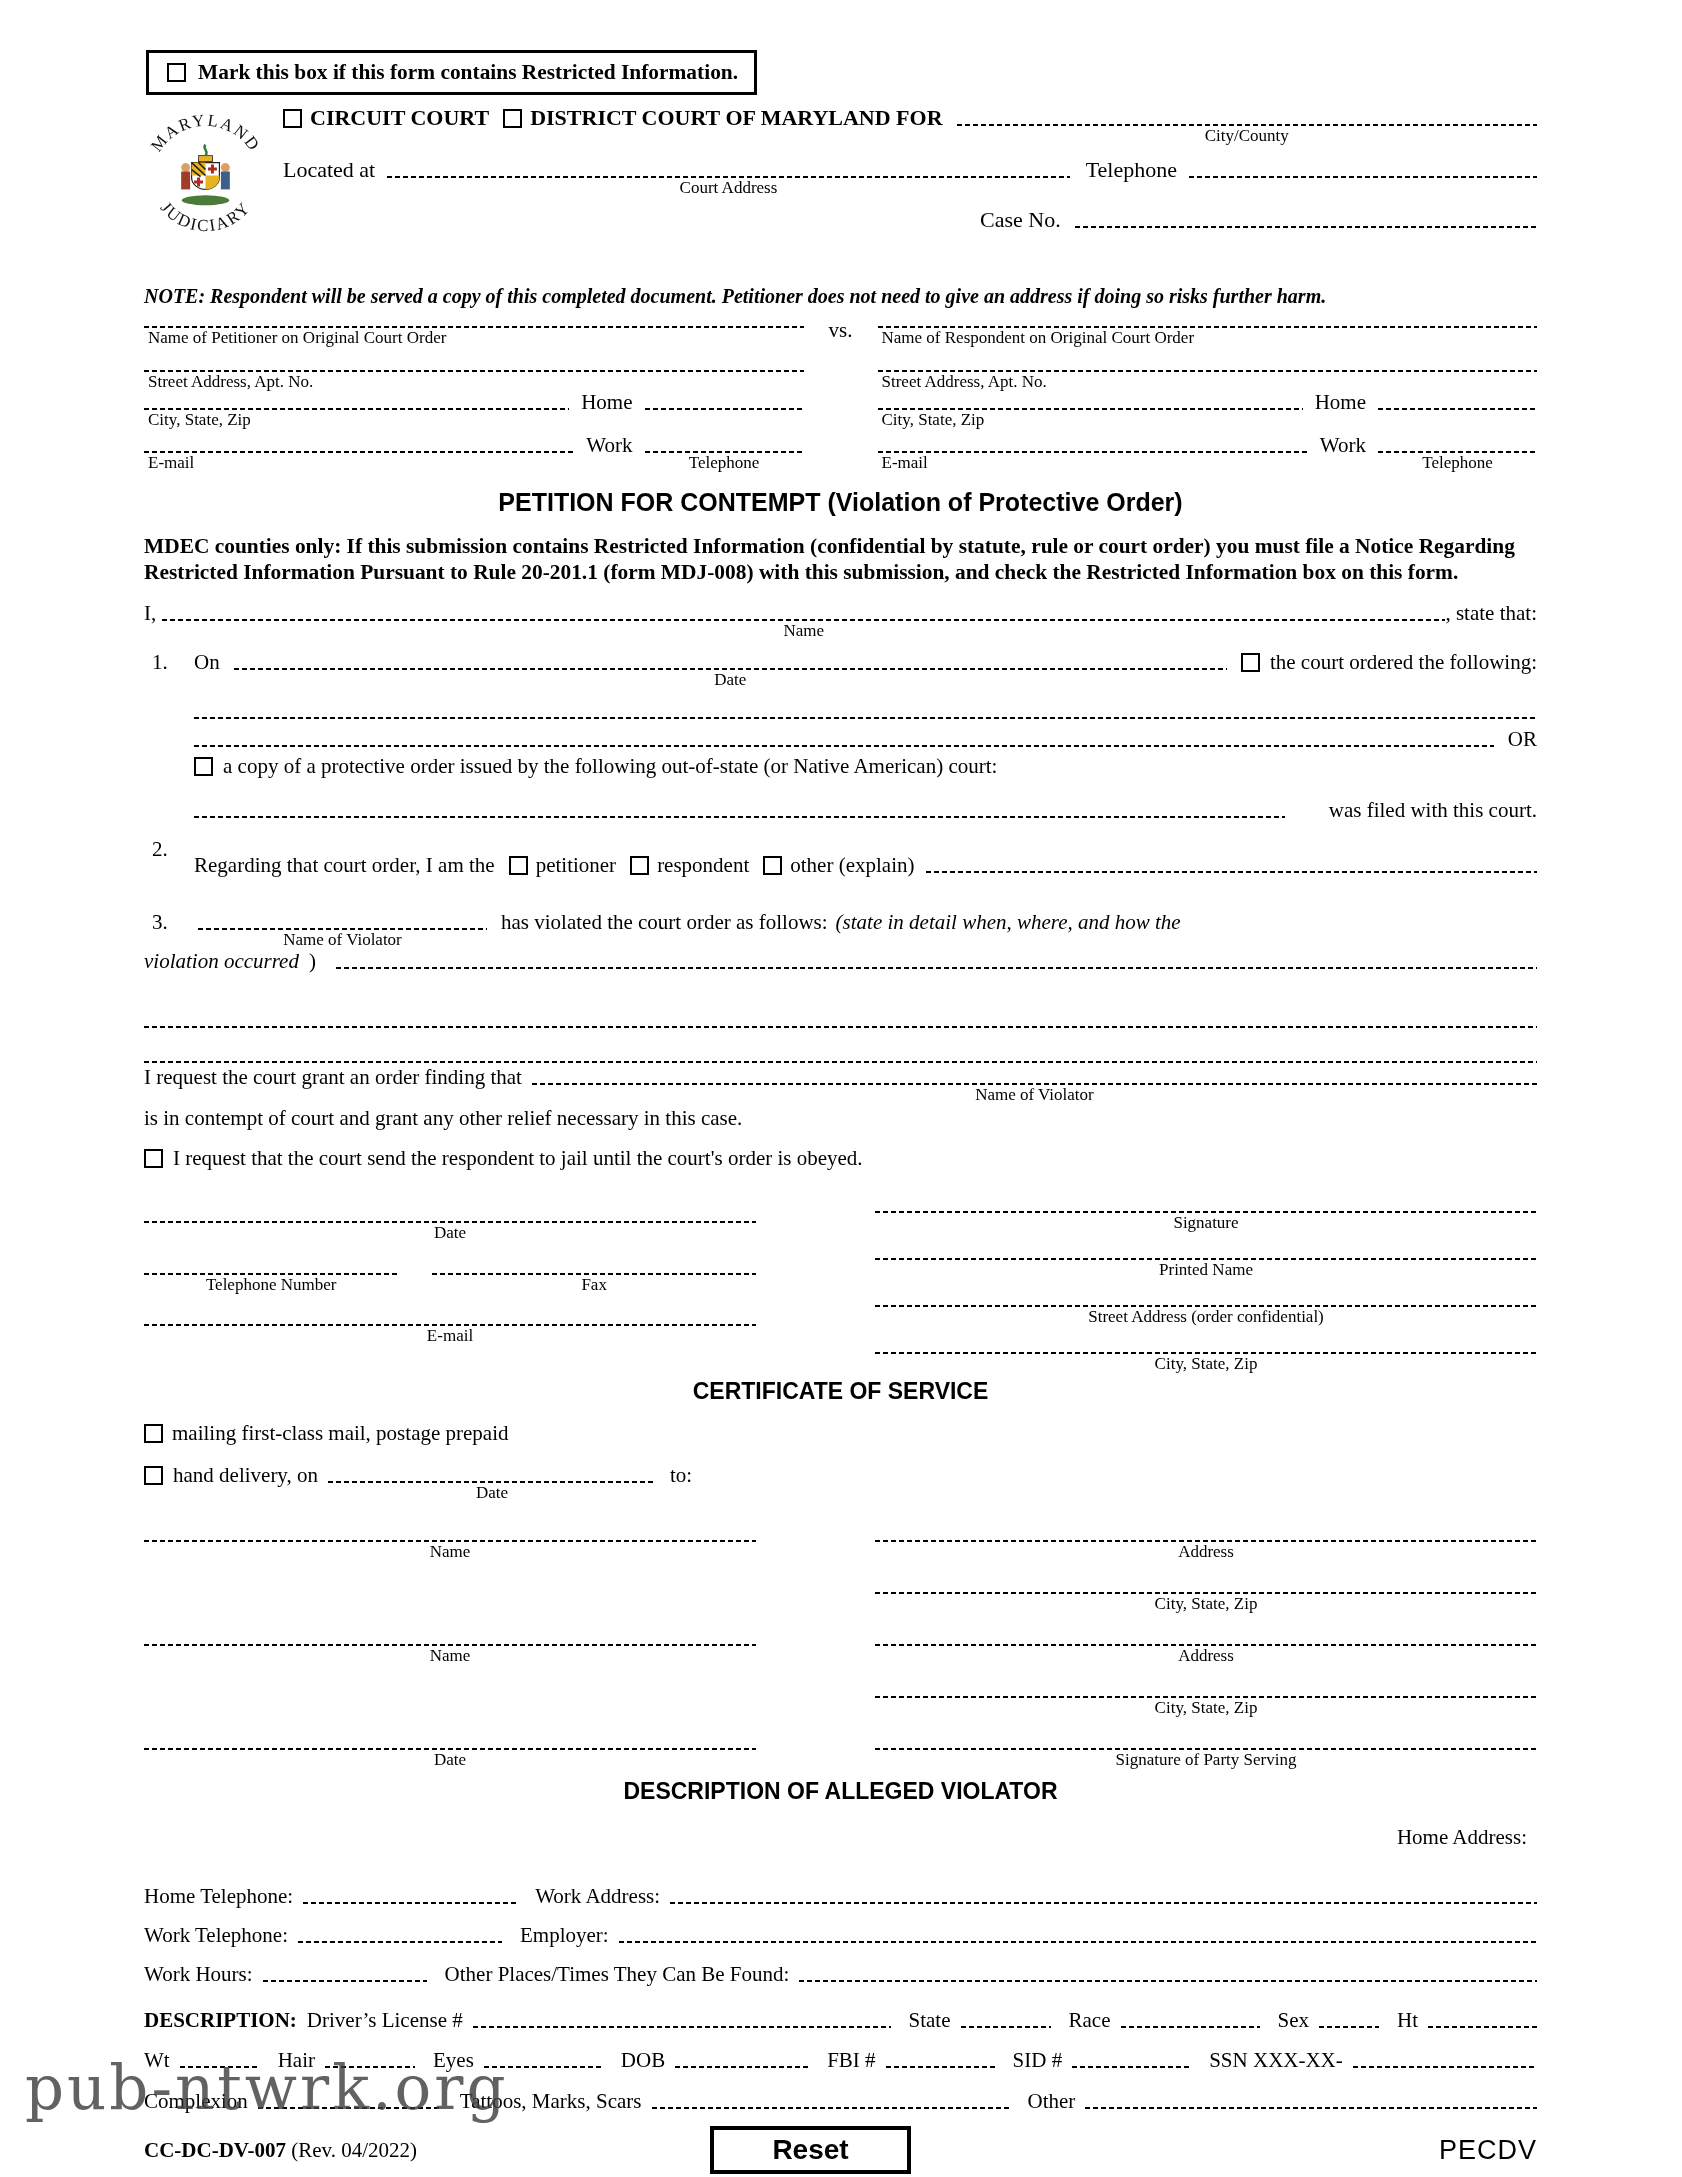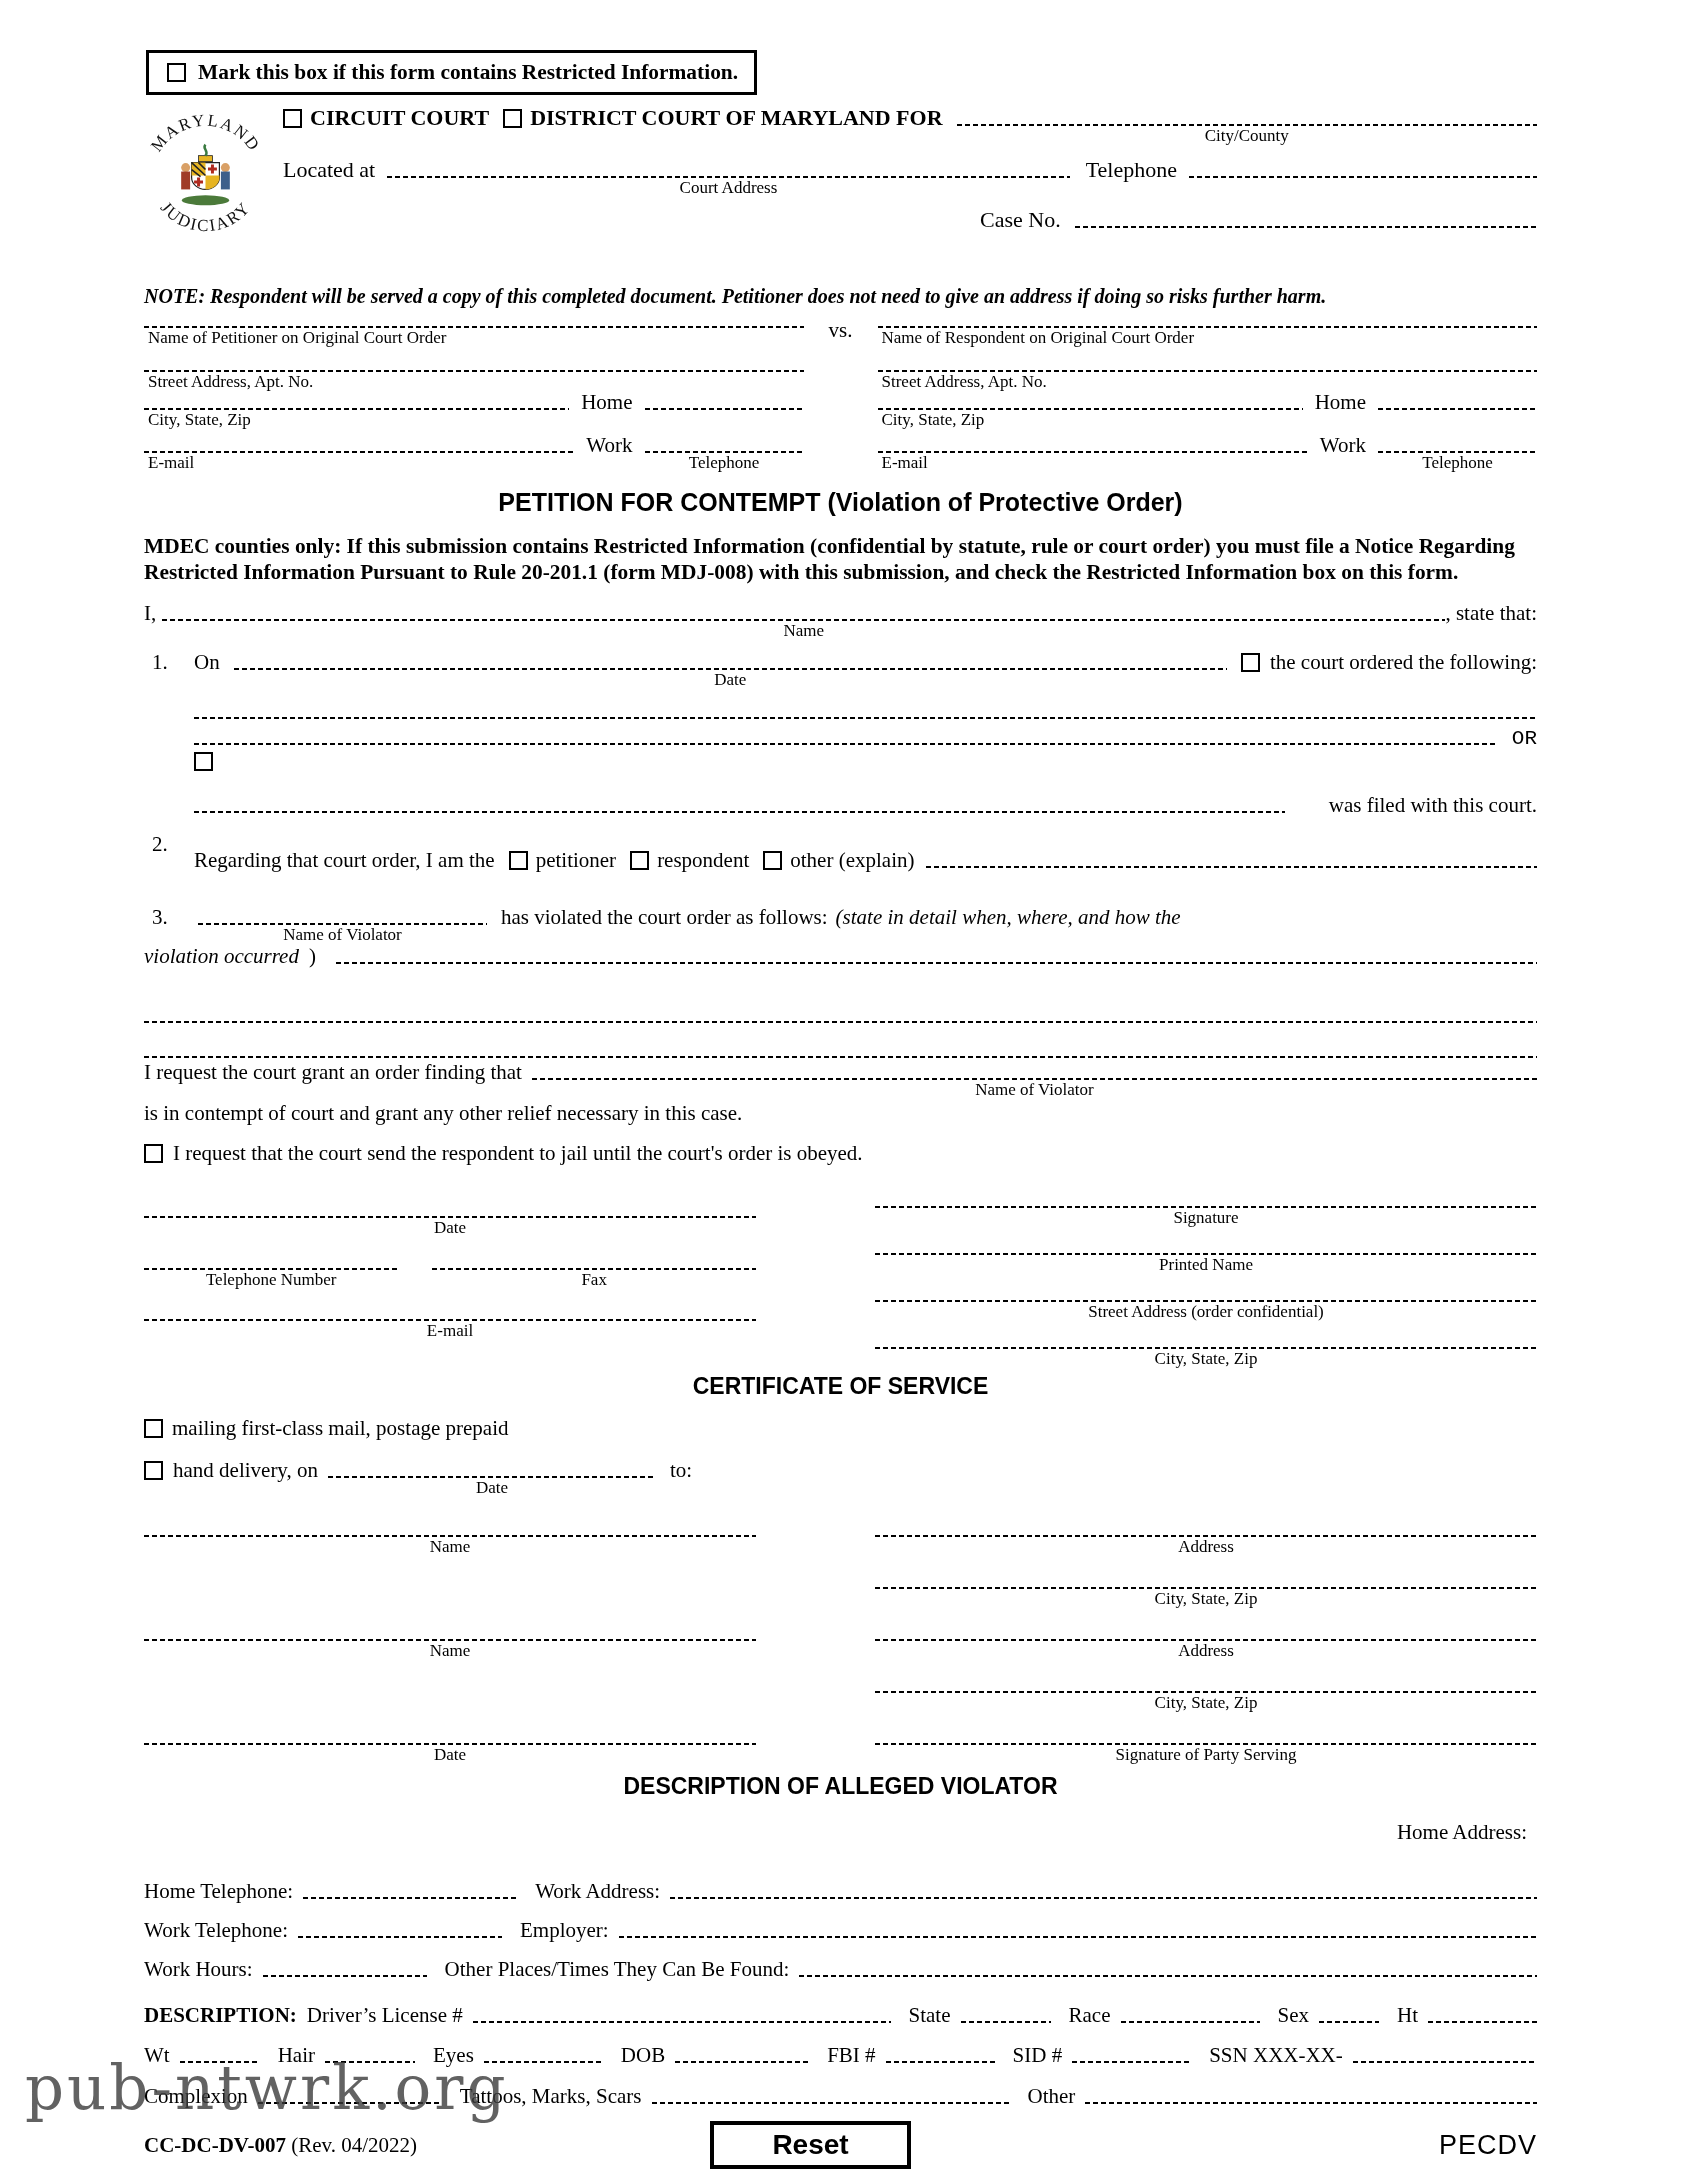--- a/index.html
+++ b/index.html
@@ -73,21 +73,21 @@
   .prowt .t { padding:0 12px; }
   .wline { width:159px; flex:none; }
 
   .main-title { margin-top:30px; text-align:center; font-weight:bold; font-size:25px; font-family:"Liberation Sans",sans-serif; }
   .mdec { margin-top:16px; font-weight:bold; font-size:21.4px; line-height:1.22; }
 
   .istmt { margin-top:16px; }
   .item { display:flex; margin-top:24px; }
   .inum { flex:none; width:50px; padding-left:8px; }
   .ibody { flex:1 1 auto; min-width:0; }
-  .or-row { margin-top:8px;font-family:Liberation Mono, monospace; }
+  .or-row { margin-top:8px; }
   .oos-row { margin-top:2px; }
   .oos-row .t { padding-left:10px; }
   .wf-row { margin-top:19px;gap:32px; }
   .wf-row .t { padding-left:12px; }
   .item2 { margin-top:14px; }
   .item2 .t { padding-right:8px; }
   .item2 .cb { margin-left:6px; margin-right:8px; }
   .item3 { margin-top:32px; }
   .vio-field { width:289px; flex:none; margin:0 14px 5px 4px; }
   .vio-row2 { margin-top:14px; }
@@ -312,20 +312,21 @@
           <span class="cb" style="margin:0 10px 3px 14px;"></span>
           <span class="t">the court ordered the following:</span>
         </div>
         <div class="fline" style="margin-top:42px;"></div>
         <div class="frow or-row">
           <span class="line grow"></span>
           <span class="t" style="padding-left:14px;">OR</span>
         </div>
         <div class="frow oos-row">
           <span class="cb"></span>
+          <span class="t">a copy of a protective order issued by the following out-of-state (or Native American) court:</span>
         </div>
         <div class="frow wf-row">
           <span class="line grow"></span>
           <span class="t">was filed with this court.</span>
         </div>
       </div>
     </div>
 
     <div class="item item2">
       <div class="inum">2.</div>

